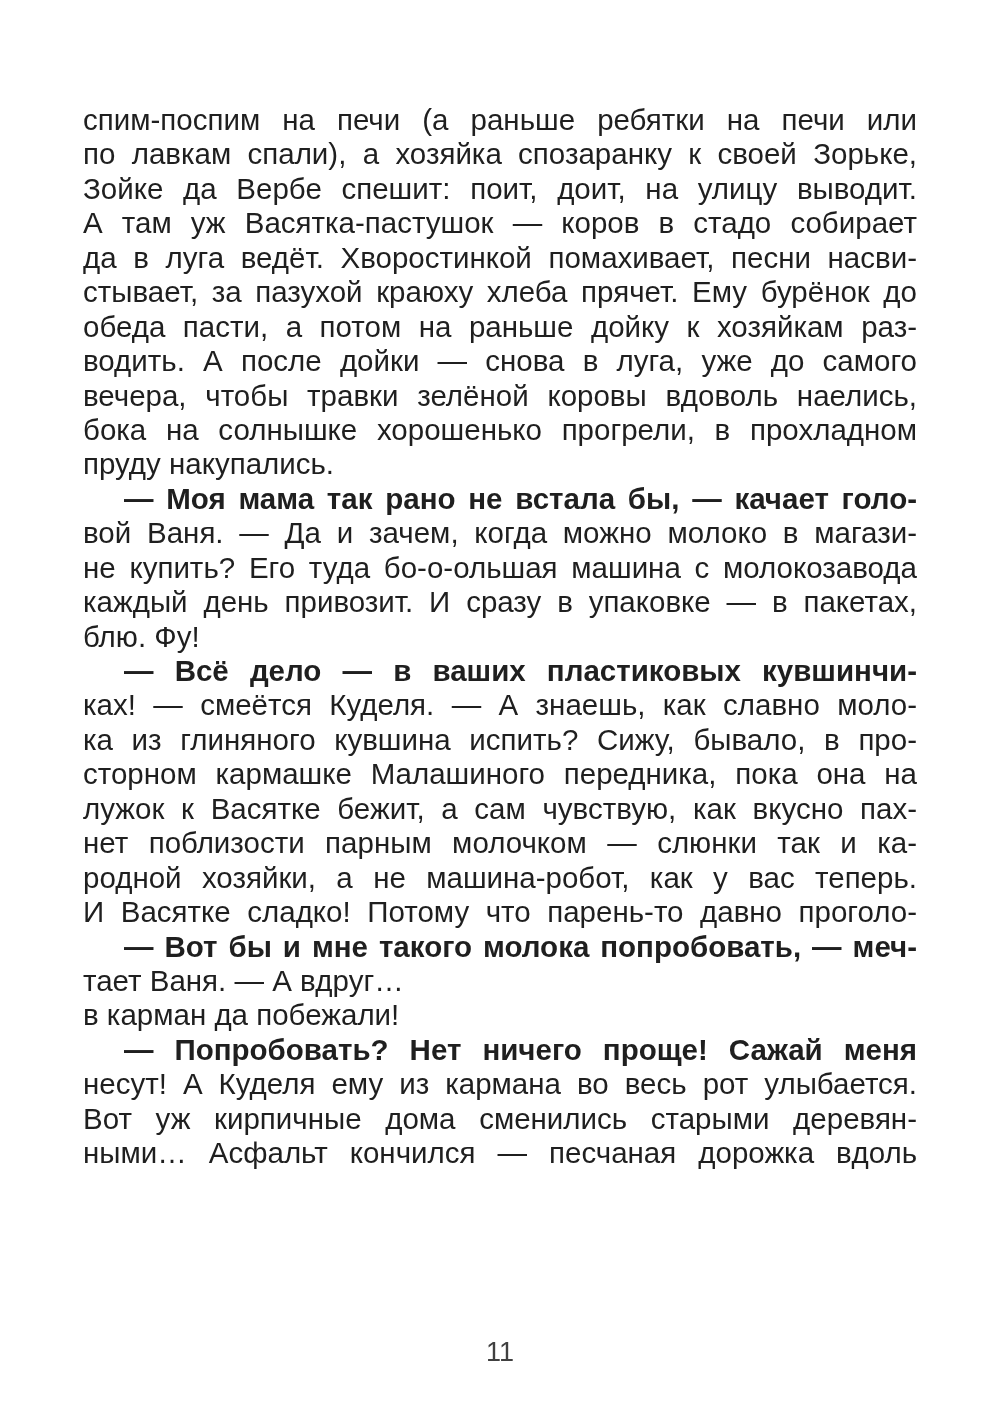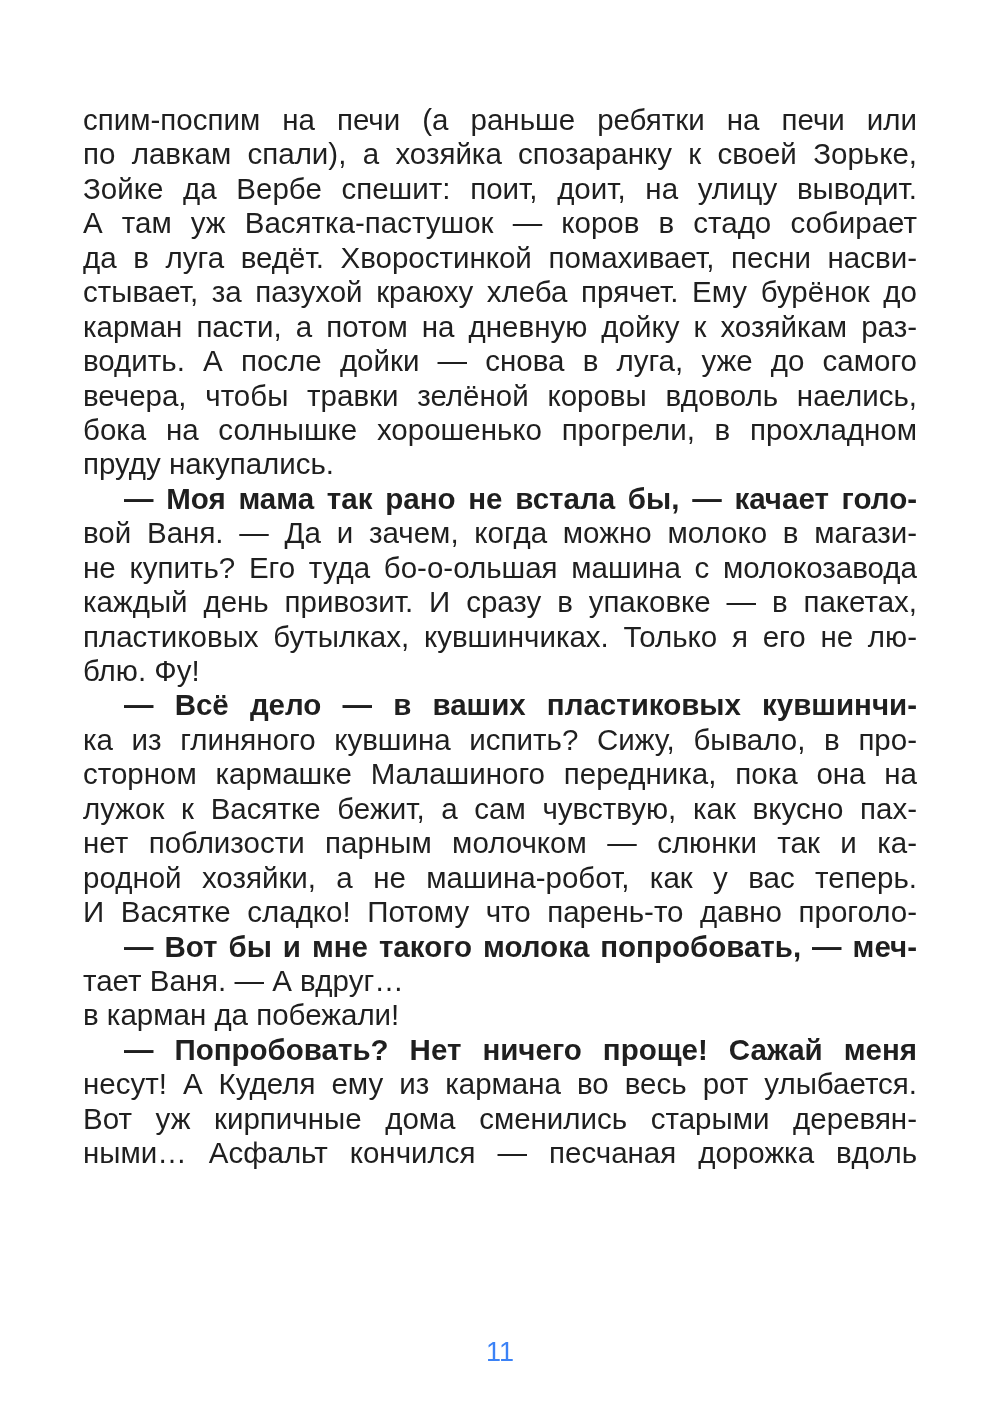--- a/index.html
+++ b/index.html
@@ -43,46 +43,46 @@
     -moz-text-align-last: left;
   }
   .page-number {
     position: absolute;
     left: 0;
     top: 1337px;
     width: 100%;
     text-align: center;
     font-size: 27px;
     line-height: 30px;
-    color: #3b82f6;
+    color: #404040;
   }
 </style>
 </head>
 <body>
 
 <div class="page">
   <div class="text-block">
     <div class="ln">спим-поспим на печи (а раньше ребятки на печи или</div>
     <div class="ln">по лавкам спали), а хозяйка спозаранку к своей Зорьке,</div>
     <div class="ln">Зойке да Вербе спешит: поит, доит, на улицу выводит.</div>
     <div class="ln">А там уж Васятка-пастушок — коров в стадо собирает</div>
     <div class="ln">да в луга ведёт. Хворостинкой помахивает, песни насви-</div>
     <div class="ln">стывает, за пазухой краюху хлеба прячет. Ему бурёнок до</div>
-    <div class="ln">карман пасти, а потом на дневную дойку к хозяйкам раз-</div>
+    <div class="ln">обеда пасти, а потом на раньше дойку к хозяйкам раз-</div>
     <div class="ln">водить. А после дойки — снова в луга, уже до самого</div>
     <div class="ln">вечера, чтобы травки зелёной коровы вдоволь наелись,</div>
     <div class="ln">бока на солнышке хорошенько прогрели, в прохладном</div>
     <div class="ln end">пруду накупались.</div>
     <div class="ln ind">— Моя мама так рано не встала бы, — качает голо-</div>
     <div class="ln">вой Ваня. — Да и зачем, когда можно молоко в магази-</div>
     <div class="ln">не купить? Его туда бо-о-ольшая машина с молокозавода</div>
     <div class="ln">каждый день привозит. И сразу в упаковке — в пакетах,</div>
-    <div class="ln">пластиковых бутылках, кувшинчиках. Только я его не лю-</div>
     <div class="ln end">блю. Фу!</div>
     <div class="ln ind">— Всё дело — в ваших пластиковых кувшинчи-</div>
+    <div class="ln">ках! — смеётся Куделя. — А знаешь, как славно моло-</div>
     <div class="ln">ка из глиняного кувшина испить? Сижу, бывало, в про-</div>
     <div class="ln">сторном кармашке Малашиного передника, пока она на</div>
     <div class="ln">лужок к Васятке бежит, а сам чувствую, как вкусно пах-</div>
     <div class="ln">нет поблизости парным молочком — слюнки так и ка-</div>
     <div class="ln">родной хозяйки, а не машина-робот, как у вас теперь.</div>
     <div class="ln">И Васятке сладко! Потому что парень-то давно проголо-</div>
     <div class="ln ind">— Вот бы и мне такого молока попробовать, — меч-</div>
     <div class="ln end">тает Ваня. — А вдруг…</div>
     <div class="ln end">в карман да побежали!</div>
     <div class="ln ind">— Попробовать? Нет ничего проще! Сажай меня</div>

